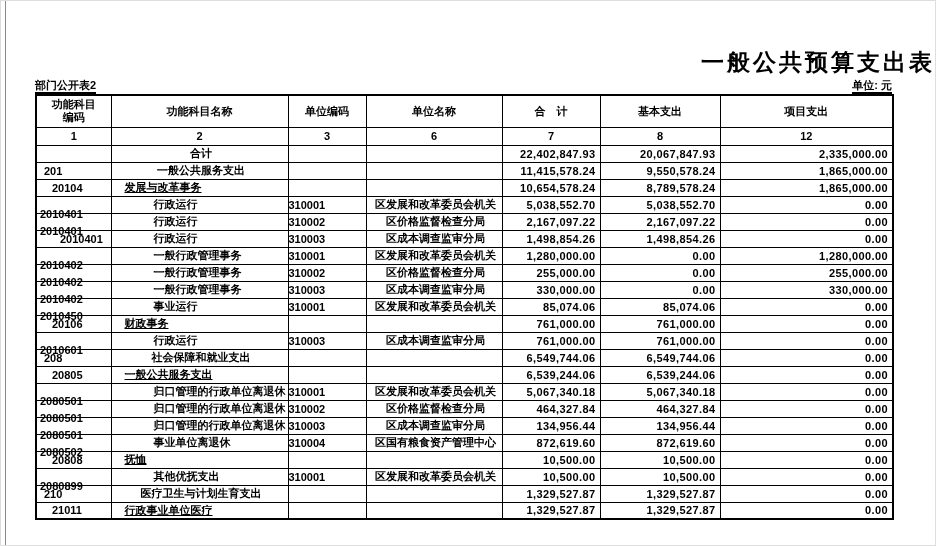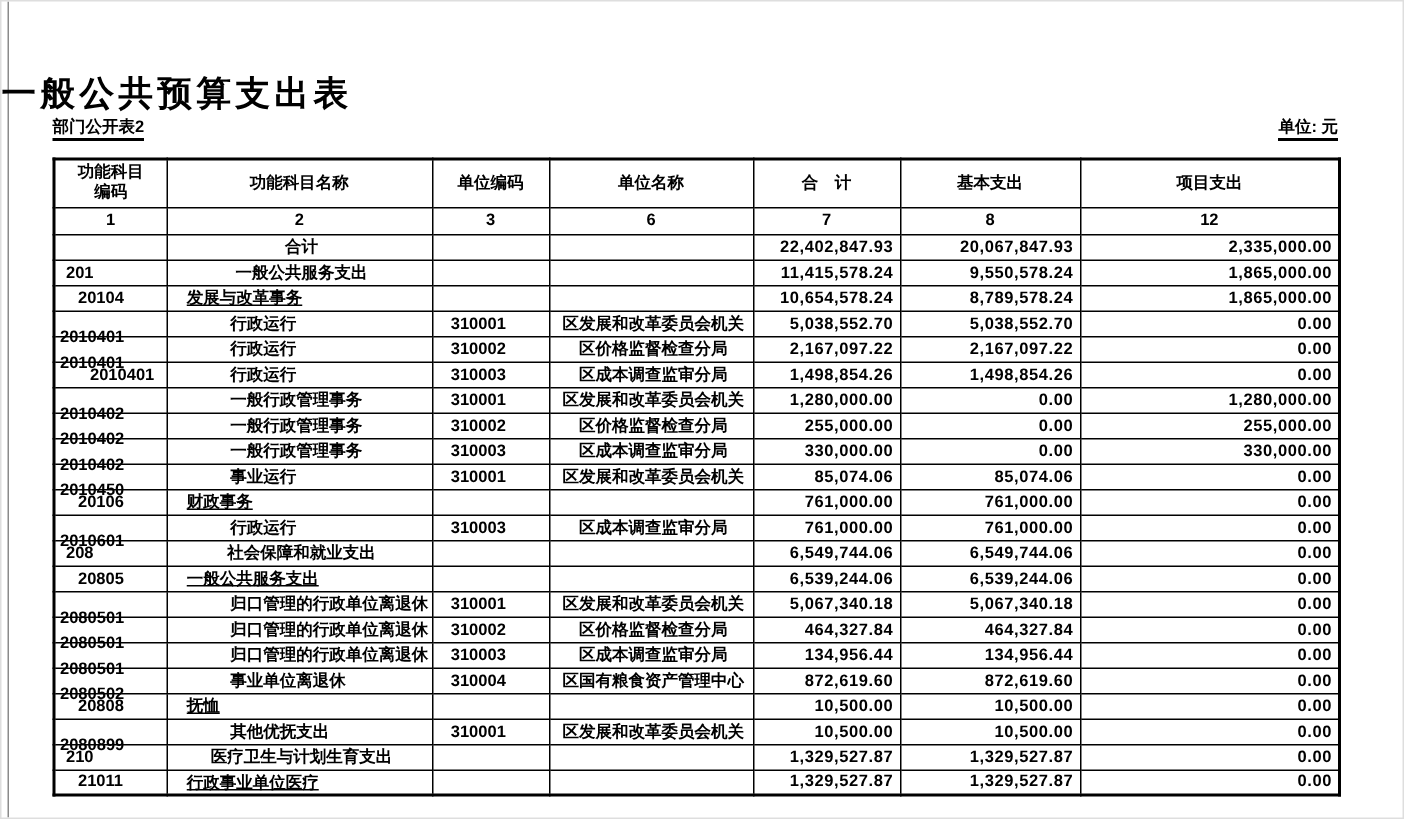--- a/index.html
+++ b/index.html
@@ -7,30 +7,30 @@
   .page {
     position:relative; width:936px; height:546px; background:#ffffff;
     font-family:"Liberation Sans","DejaVu Sans",sans-serif; color:#000;
     overflow:hidden; border:1px solid #dedede;
   }
   .edge-line-left {
     position:absolute; left:4px; top:0; bottom:0; width:1px; background:#8a8a8a;
   }
   .title {
     position:absolute; top:46px; left:0; width:100%;
-    text-align:left; font-size:23px; font-weight:bold; letter-spacing:3px;
+    text-align:right; font-size:23px; font-weight:bold; letter-spacing:3px;
   }
   .meta {
     position:absolute; left:34px; top:77px; width:857px; height:16px;
     display:flex; justify-content:space-between; align-items:flex-end;
     font-size:11px; font-weight:bold;
   }
   .meta span { border-bottom:2px solid #000; line-height:13px; }
   table.budget {
-    position:absolute; left:34px; top:104px; width:857px;
+    position:absolute; left:34px; top:93px; width:857px;
     border-collapse:collapse; table-layout:fixed;
     border:2px solid #000;
   }
   table.budget th, table.budget td {
     border:1px solid #000; font-size:11px; font-weight:bold;
     overflow:visible; vertical-align:middle;
   }
   thead tr.hdr   { height:32px; }
   thead tr.nums  { height:18px; }
   thead th { text-align:center; white-space:pre-line; line-height:13px; }
@@ -40,21 +40,21 @@
   td.c-code.lvl2 { padding-left:15px; }
   td.c-code.lvl3 { padding-left:23px; }
   span.code-low {
     position:absolute; left:3px; bottom:-7px; white-space:nowrap;
     font-size:11px; font-weight:bold; z-index:2;
   }
   td.c-name { text-align:left; white-space:nowrap; }
   td.c-name.lvl1 { padding-left:3px;text-align:center; }
   td.c-name.lvl2 { padding-left:13px;text-decoration:underline; }
   td.c-name.lvl3 { padding-left:42px; }
-  td.c-ucode { text-align:left; padding-left:12px; }
+  td.c-ucode { text-align:left; padding-left:0; }
   td.c-uname { text-align:center; padding-left:3px; white-space:nowrap; }
   td.c-num   { text-align:right; padding-right:4px; letter-spacing:0.4px; white-space:nowrap; }
 </style>
 </head>
 <body>
 
 <div class="page">
   <div class="edge-line-left"></div>
 
   <h1 class="title">一般公共预算支出表</h1>

